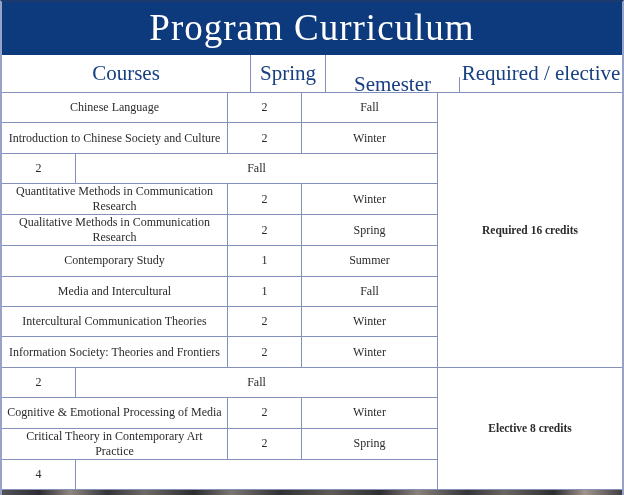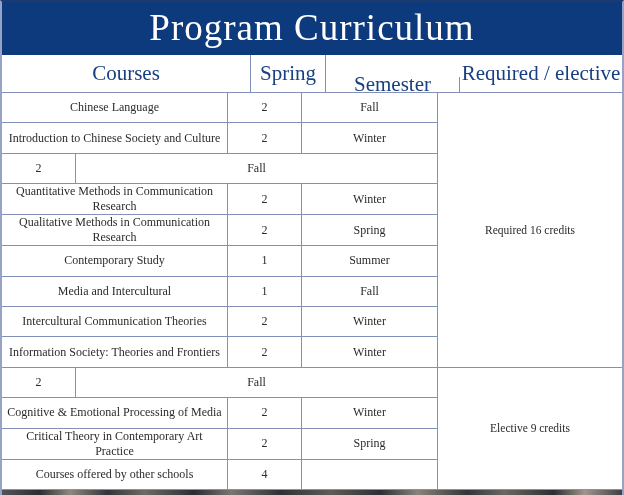--- a/index.html
+++ b/index.html
@@ -88,20 +88,21 @@
     flex-direction: column;
   }
   .group-cell {
     display: flex;
     align-items: center;
     justify-content: center;
     text-align: center;
     font-size: 11.5px;
     color: #2b2b2b;
     border-bottom: 1px solid #8290ba;
+    font-weight: bold;
   }
   .group-cell.required { height: calc(100% * 9 / 13); }
   .group-cell.elective { flex: 1; }
 
   
   .bottom-strip {
     position: absolute;
     left: 0;
     bottom: 0;
     width: 100%;
@@ -184,28 +185,27 @@
         <div class="td course">Cognitive &amp; Emotional Processing of Media</div>
         <div class="td credit">2</div>
         <div class="td semester">Winter</div>
       </div>
       <div class="tr">
         <div class="td course">Critical Theory in Contemporary Art Practice</div>
         <div class="td credit">2</div>
         <div class="td semester">Spring</div>
       </div>
       <div class="tr">
-        <div class="td course">Courses offered by other schools</div>
         <div class="td credit">4</div>
         <div class="td semester"></div>
       </div>
 
     </div>
 
     <div class="right-section">
       <div class="group-cell required">Required 16 credits</div>
-      <div class="group-cell elective">Elective 9 credits</div>
+      <div class="group-cell elective">Elective 8 credits</div>
     </div>
   </div>
 
   <div class="bottom-strip"></div>
 
 </div>
 
 </body></html>

